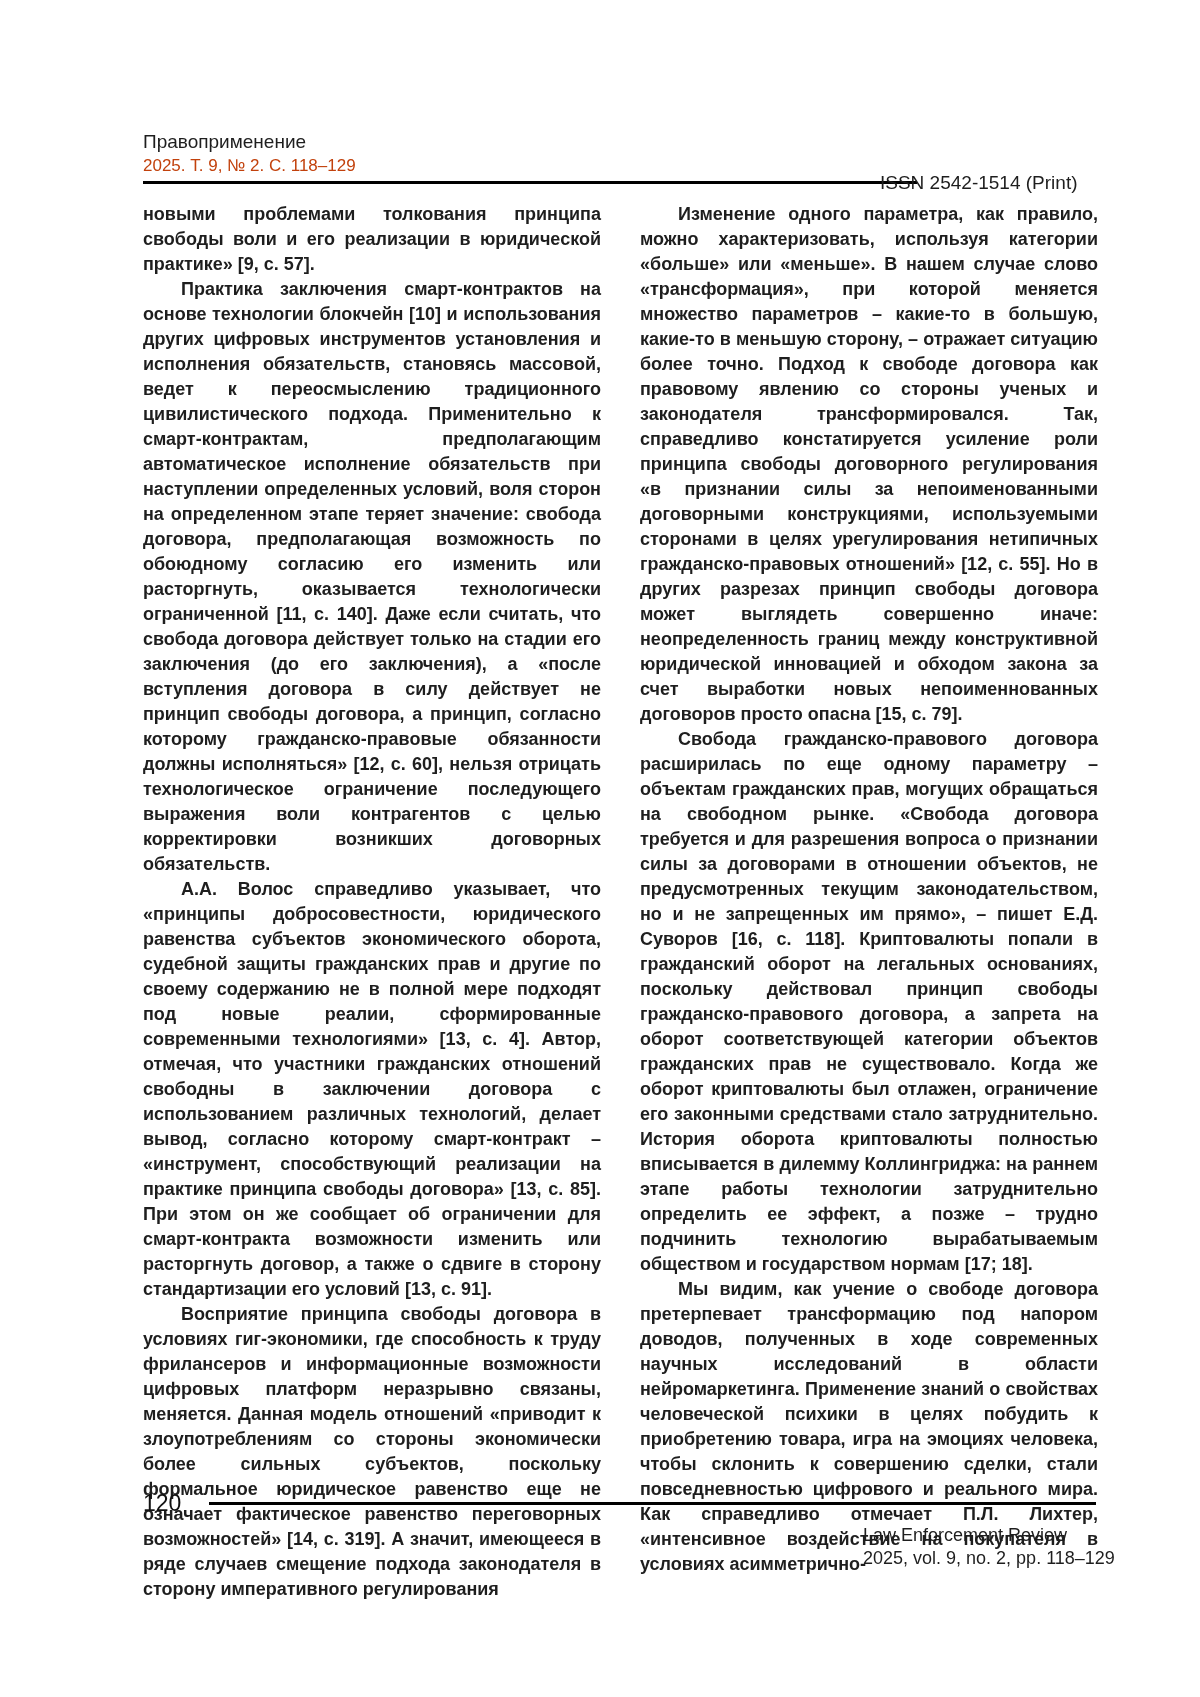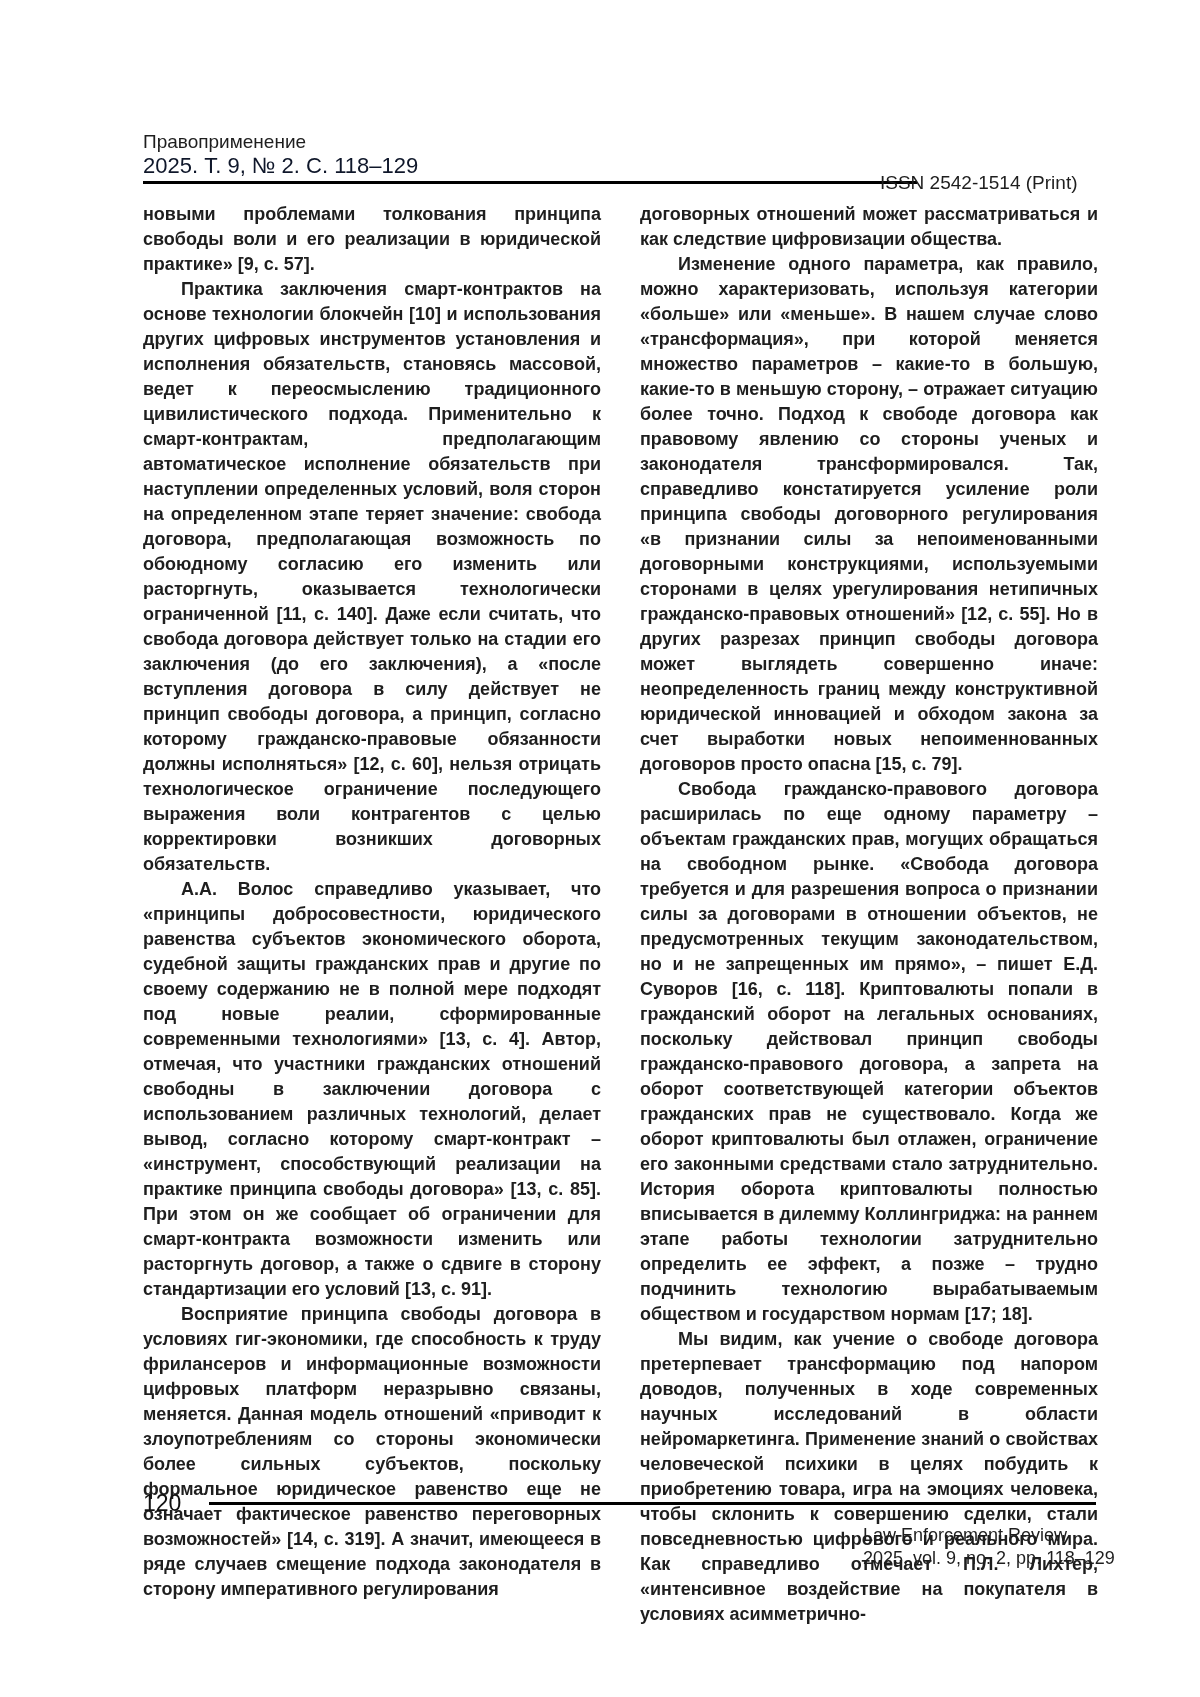--- a/index.html
+++ b/index.html
@@ -20,23 +20,23 @@
   .hdr-journal {
     position: absolute;
     left: 143px; top: 131px;
     font-size: 19px;
     line-height: 22px;
     color: #1e1e1e;
   }
   .hdr-issue {
     position: absolute;
     left: 143px; top: 155px;
-    font-size: 22px;
+    font-size: 17px;
     line-height: 22px;
-    color: #0f172a;
+    color: #c2410c;
   }
   .hdr-rule {
     position: absolute;
     left: 143px; top: 181px;
     width: 774px; height: 3px;
     background: #000000;
   }
   .hdr-issn {
     position: absolute;
     left: 880px; top: 172px;
@@ -99,21 +99,20 @@
   <div class="hdr-rule"></div>
   <div class="hdr-issn">ISSN 2542-1514 (Print)</div>
 
   <div class="column col-left">
       <p class="para">новыми проблемами толкования принципа свободы воли и его реализации в юридической практике» [9, с. 57].</p>
       <p class="para indent">Практика заключения смарт-контрактов на основе технологии блокчейн [10] и использования других цифровых инструментов установления и исполнения обязательств, становясь массовой, ведет к переосмыслению традиционного цивилистического подхода. Применительно к смарт-контрактам, предполагающим автоматическое исполнение обязательств при наступлении определенных условий, воля сторон на определенном этапе теряет значение: свобода договора, предполагающая возможность по обоюдному согласию его изменить или расторгнуть, оказывается технологически ограниченной [11, с. 140]. Даже если считать, что свобода договора действует только на стадии его заключения (до его заключения), а «после вступления договора в силу действует не принцип свободы договора, а принцип, согласно которому гражданско-правовые обязанности должны исполняться» [12, с. 60], нельзя отрицать технологическое ограничение последующего выражения воли контрагентов с целью корректировки возникших договорных обязательств.</p>
       <p class="para indent">А.А. Волос справедливо указывает, что «принципы добросовестности, юридического равенства субъектов экономического оборота, судебной защиты гражданских прав и другие по своему содержанию не в полной мере подходят под новые реалии, сформированные современными технологиями» [13, с. 4]. Автор, отмечая, что участники гражданских отношений свободны в заключении договора с использованием различных технологий, делает вывод, согласно которому смарт-контракт – «инструмент, способствующий реализации на практике принципа свободы договора» [13, с. 85]. При этом он же сообщает об ограничении для смарт-контракта возможности изменить или расторгнуть договор, а также о сдвиге в сторону стандартизации его условий [13, с. 91].</p>
       <p class="para indent">Восприятие принципа свободы договора в условиях гиг-экономики, где способность к труду фрилансеров и информационные возможности цифровых платформ неразрывно связаны, меняется. Данная модель отношений «приводит к злоупотреблениям со стороны экономически более сильных субъектов, поскольку формальное юридическое равенство еще не означает фактическое равенство переговорных возможностей» [14, с. 319]. А значит, имеющееся в ряде случаев смещение подхода законодателя в сторону императивного регулирования</p>
     </div>
   <div class="column col-right">
-      <p class="para">договорных отношений может рассматриваться и как следствие цифровизации общества.</p>
       <p class="para indent">Изменение одного параметра, как правило, можно характеризовать, используя категории «больше» или «меньше». В нашем случае слово «трансформация», при которой меняется множество параметров – какие-то в большую, какие-то в меньшую сторону, – отражает ситуацию более точно. Подход к свободе договора как правовому явлению со стороны ученых и законодателя трансформировался. Так, справедливо констатируется усиление роли принципа свободы договорного регулирования «в признании силы за непоименованными договорными конструкциями, используемыми сторонами в целях урегулирования нетипичных гражданско-правовых отношений» [12, с. 55]. Но в других разрезах принцип свободы договора может выглядеть совершенно иначе: неопределенность границ между конструктивной юридической инновацией и обходом закона за счет выработки новых непоименнованных договоров просто опасна [15, с. 79].</p>
       <p class="para indent">Свобода гражданско-правового договора расширилась по еще одному параметру – объектам гражданских прав, могущих обращаться на свободном рынке. «Свобода договора требуется и для разрешения вопроса о признании силы за договорами в отношении объектов, не предусмотренных текущим законодательством, но и не запрещенных им прямо», – пишет Е.Д. Суворов [16, с. 118]. Криптовалюты попали в гражданский оборот на легальных основаниях, поскольку действовал принцип свободы гражданско-правового договора, а запрета на оборот соответствующей категории объектов гражданских прав не существовало. Когда же оборот криптовалюты был отлажен, ограничение его законными средствами стало затруднительно. История оборота криптовалюты полностью вписывается в дилемму Коллингриджа: на раннем этапе работы технологии затруднительно определить ее эффект, а позже – трудно подчинить технологию вырабатываемым обществом и государством нормам [17; 18].</p>
       <p class="para indent">Мы видим, как учение о свободе договора претерпевает трансформацию под напором доводов, полученных в ходе современных научных исследований в области нейромаркетинга. Применение знаний о свойствах человеческой психики в целях побудить к приобретению товара, игра на эмоциях человека, чтобы склонить к совершению сделки, стали повседневностью цифрового и реального мира. Как справедливо отмечает П.Л. Лихтер, «интенсивное воздействие на покупателя в условиях асимметрично-</p>
     </div>
 
   <div class="ftr-pagenum">120</div>
   <div class="ftr-rule"></div>
   <div class="ftr-right">
     <div>Law Enforcement Review</div>
     <div>2025, vol. 9, no. 2, pp. 118–129</div>

